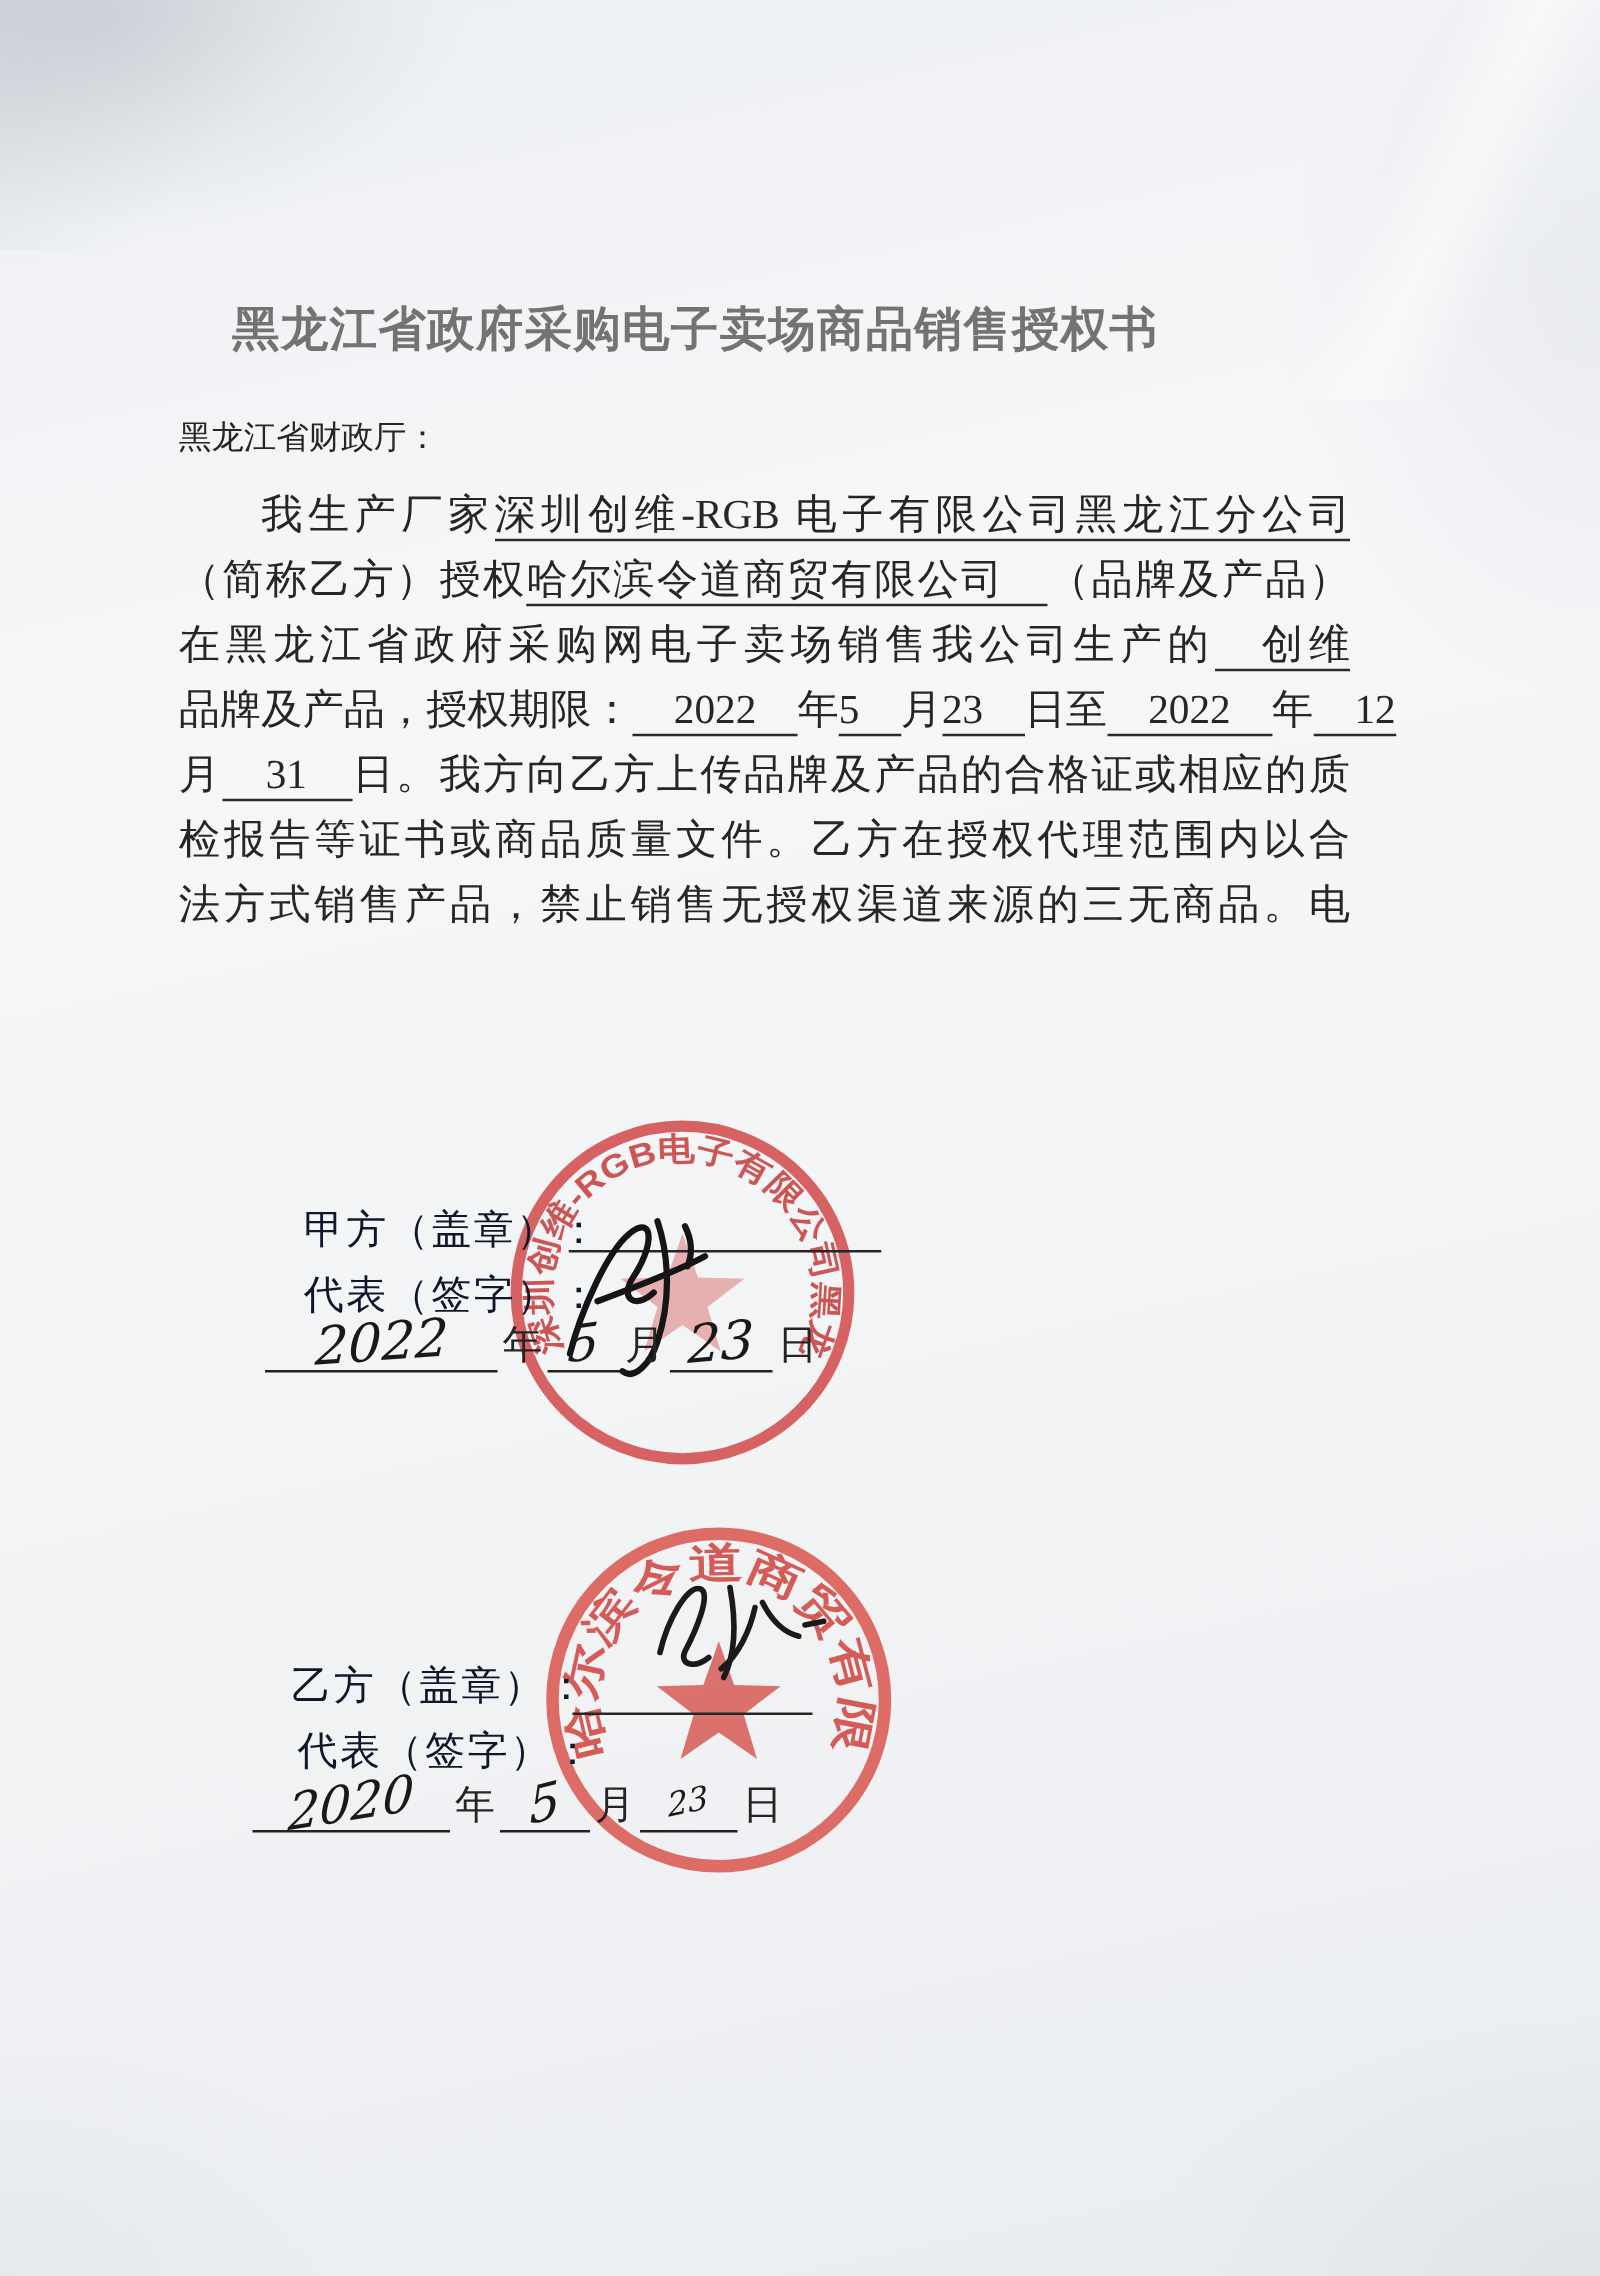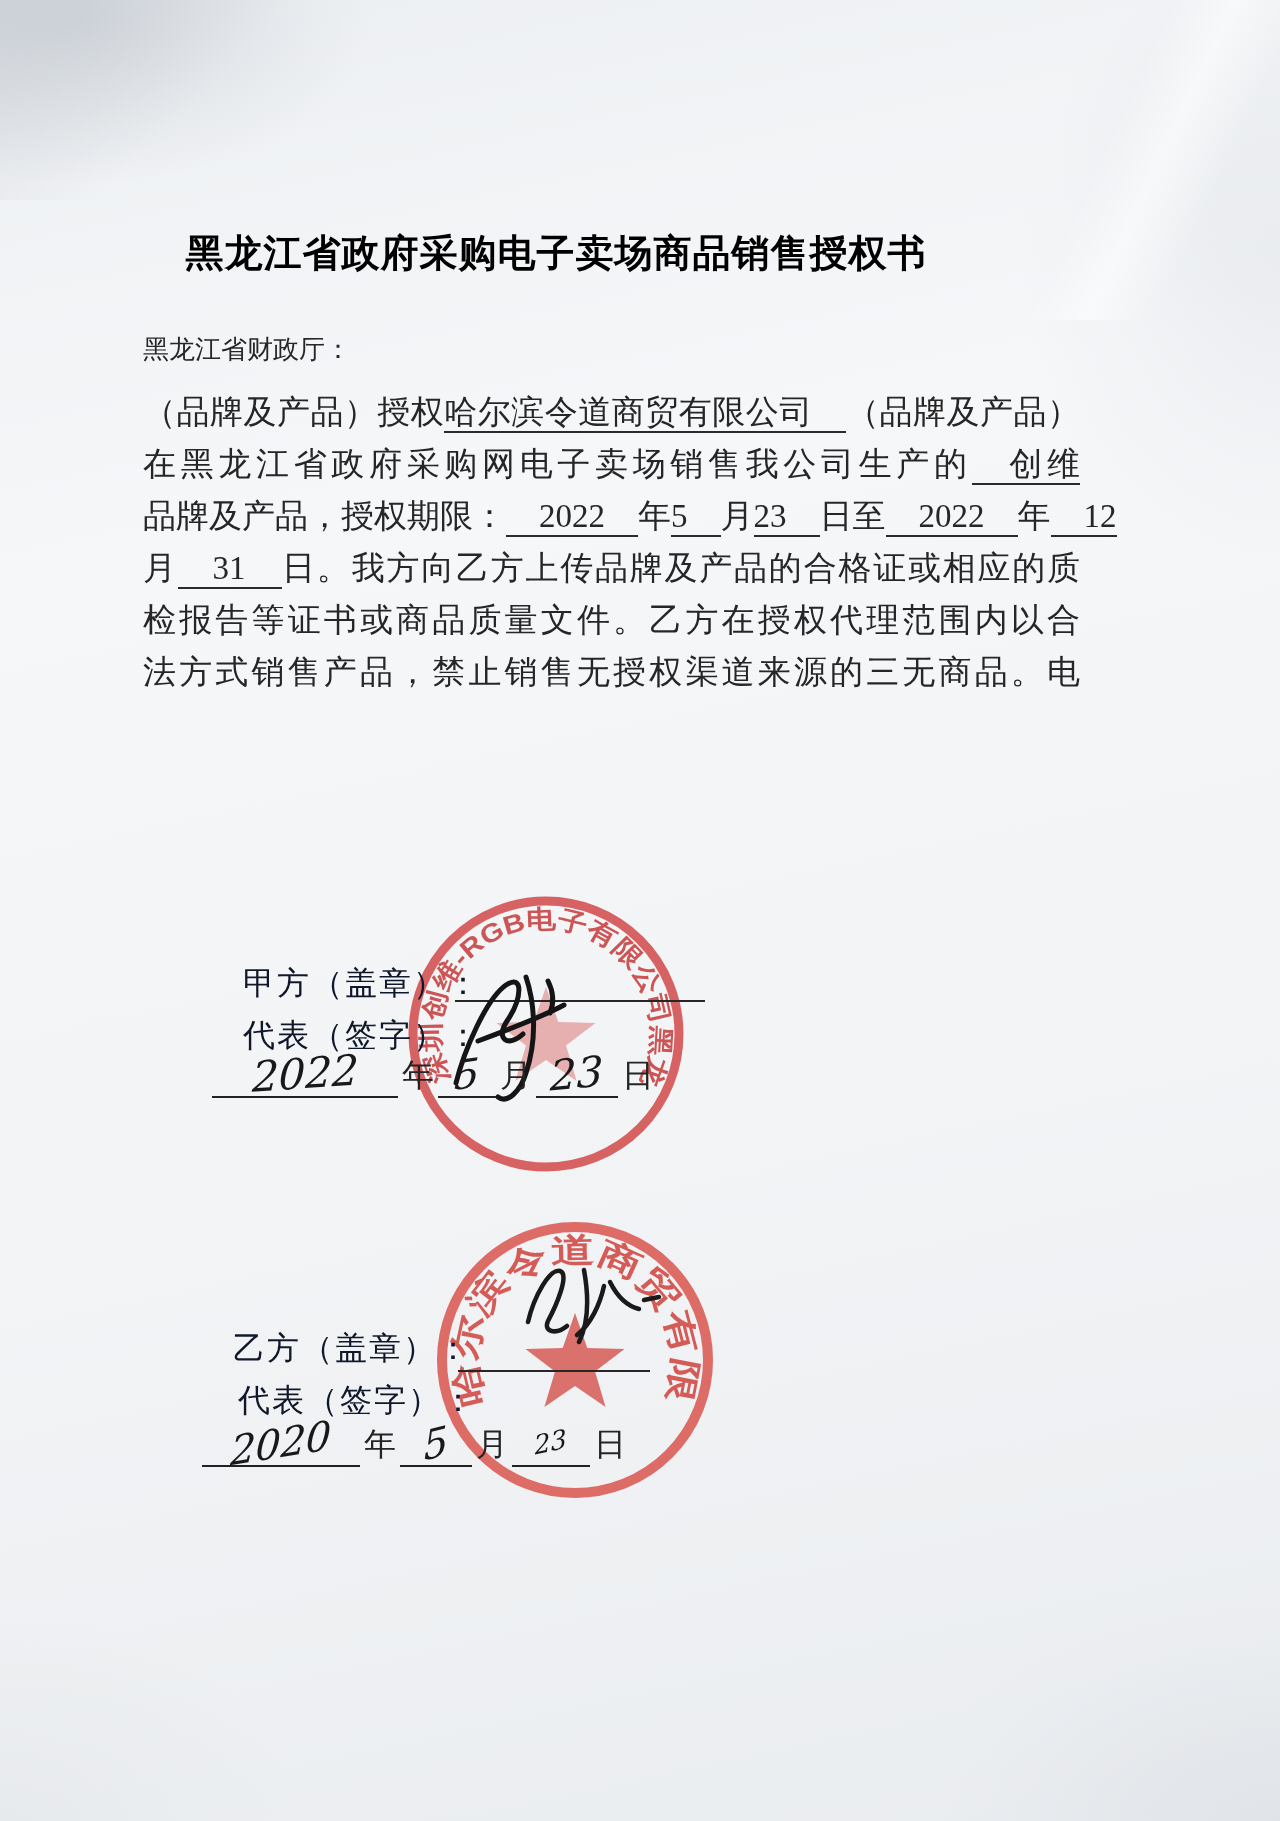--- a/index.html
+++ b/index.html
@@ -14,23 +14,23 @@
       radial-gradient(420px 300px at 0% 100%, rgba(198,204,212,0.16), rgba(198,204,212,0) 70%),
       linear-gradient(168deg,#eceff2 0%,#f6f7f9 28%,#f3f4f6 58%,#eaedf0 100%);
   }
   .crease{position:absolute;pointer-events:none;}
   .crease-tl{left:0;top:0;width:340px;height:200px;
     background:linear-gradient(135deg, rgba(140,148,160,0.18) 0%, rgba(140,148,160,0) 55%);}
   .crease-tr{right:0;top:0;width:420px;height:320px;
     background:linear-gradient(115deg, rgba(255,255,255,0) 55%, rgba(255,255,255,0.55) 66%, rgba(255,255,255,0) 78%);}
 
   .title{
-    position:absolute;left:100px;top:203px;width:912px;
+    position:absolute;left:100px;top:213px;width:912px;
     text-align:center;font-size:38px;font-weight:700;letter-spacing:1px;
-    font-family:"Liberation Sans","DejaVu Sans",sans-serif;color:#000000;
+    font-family:"Liberation Sans","DejaVu Sans",sans-serif;color:#737373;
   }
   .salutation{position:absolute;left:143px;top:332px;font-size:26px;}
   .doc-body{position:absolute;left:143px;top:386px;width:937px;font-size:33px;}
   .doc-body .line{
     line-height:52px;height:52px;white-space:nowrap;
     text-align:justify;text-align-last:justify;text-justify:inter-character;
   }
   .doc-body .line.last{text-align-last:left;}
   .doc-body .line.indent{text-indent:2em;}
   .u{border-bottom:2px solid #2b2b2b;padding-bottom:1px;}
@@ -59,21 +59,22 @@
 <body>
 
 <div class="crease crease-tl"></div>
 <div class="crease crease-tr"></div>
 
 <h1 class="title">黑龙江省政府采购电子卖场商品销售授权书</h1>
 
 <div class="salutation">黑龙江省财政厅：</div>
 
 <div class="doc-body" id="body-lines">
-    <div class="line"><span>（品牌及产品）授权</span><span class="u">哈尔滨令道商贸有限公司　</span><span>（品牌及产品）</span></div>
+    <div class="line indent"><span>我生产厂家</span><span class="u">深圳创维-RGB 电子有限公司黑龙江分公司</span></div>
+    <div class="line"><span>（简称乙方）授权</span><span class="u">哈尔滨令道商贸有限公司　</span><span>（品牌及产品）</span></div>
     <div class="line"><span>在黑龙江省政府采购网电子卖场销售我公司生产的</span><span class="u">　创维</span></div>
     <div class="line"><span>品牌及产品，授权期限：</span><span class="u">　2022　</span><span>年</span><span class="u">5　</span><span>月</span><span class="u">23　</span><span>日至</span><span class="u">　2022　</span><span>年</span><span class="u">　12</span></div>
     <div class="line"><span>月</span><span class="u">　31　</span><span>日。我方向乙方上传品牌及产品的合格证或相应的质</span></div>
     <div class="line"><span>检报告等证书或商品质量文件。乙方在授权代理范围内以合</span></div>
     <div class="line"><span>法方式销售产品，禁止销售无授权渠道来源的三无商品。电</span></div>
   </div>
 
 <svg class="seal" style="left:401px;top:889px;" width="290" height="290" viewBox="0 0 290 290">
   <circle cx="145" cy="145" r="133" fill="none" stroke="#cf4242" stroke-width="9" opacity="0.82"></circle>
   <path id="arcA" d="M 50 192 A 106 106 0 1 1 240 192" fill="none"></path>

